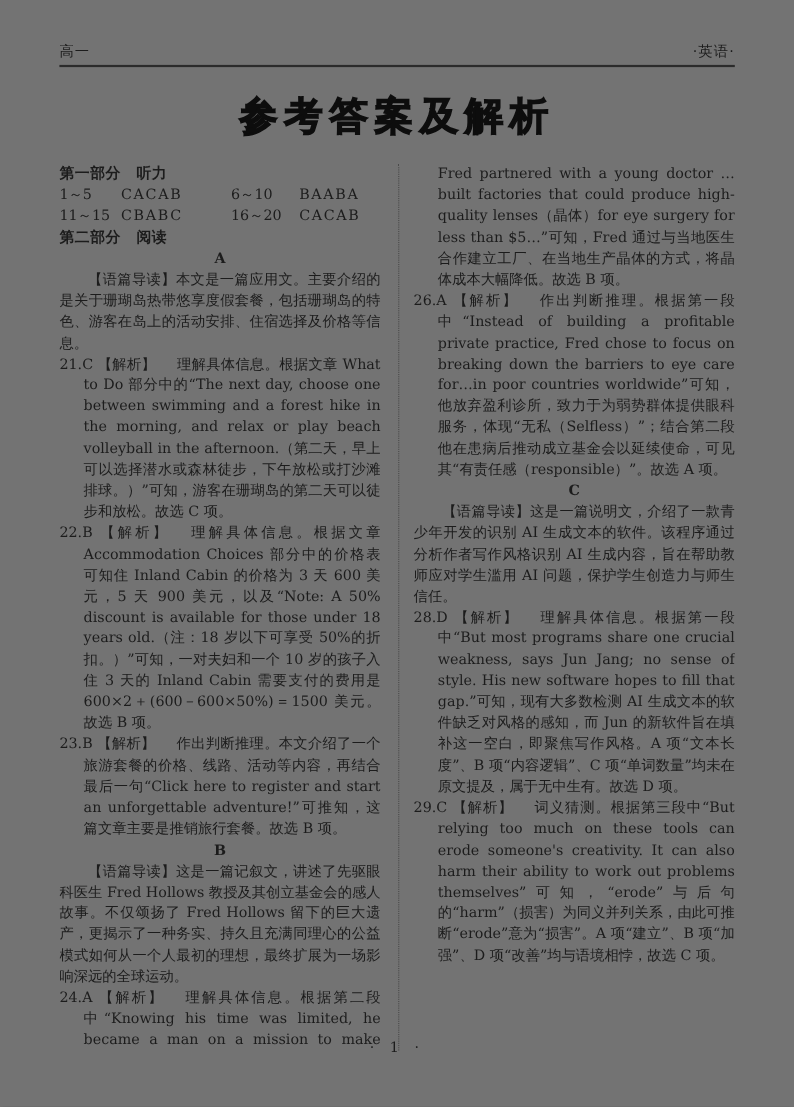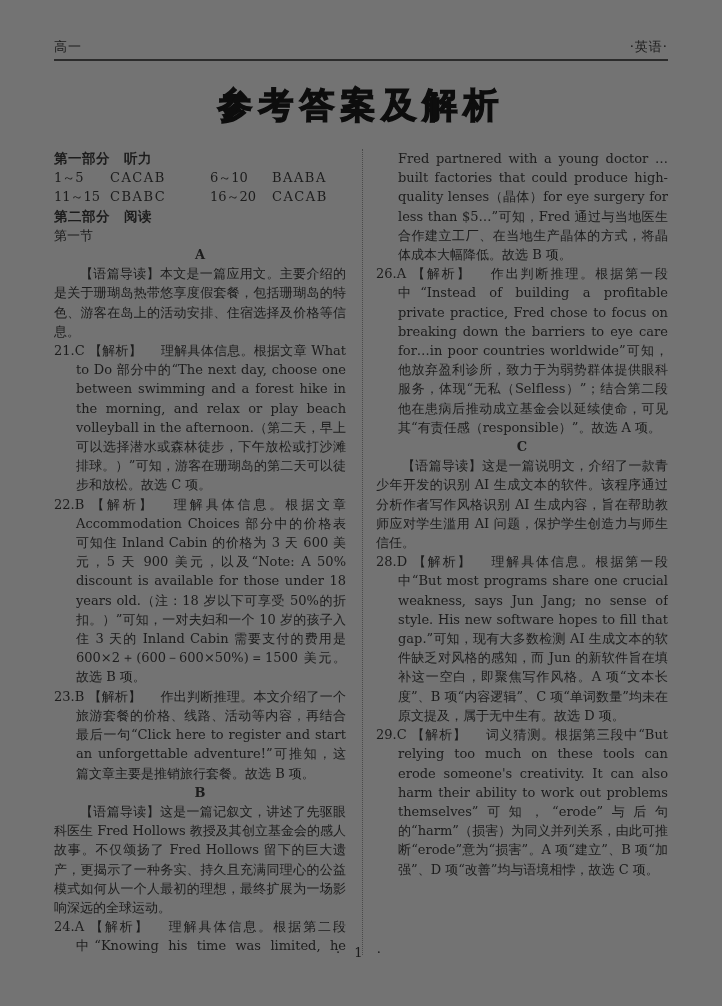--- a/index.html
+++ b/index.html
@@ -83,21 +83,20 @@
         <span class="ans2">BAABA</span>
       </div>
       <div class="ansrow">
         <span class="rng1">11～15</span>
         <span class="ans1">CBABC</span>
         <span class="rng2">16～20</span>
         <span class="ans2">CACAB</span>
       </div>
 
       <div class="part-heading">第二部分　阅读</div>
-      <div class="section-heading">第一节</div>
 
       <div class="plabel">A</div>
       <div class="intro"><span class="hl">【语篇导读】</span><span>本文是一篇应用文。主要介绍的是关于珊瑚岛热带悠享度假套餐，包括珊瑚岛的特色、游客在岛上的活动安排、住宿选择及价格等信息。</span></div>
 
       <div class="item">
         <span class="num">21.C</span><span class="hl">【解析】</span><span>理解具体信息。根据文章 What to Do 部分中的“The next day, choose one between swimming and a forest hike in the morning, and relax or play beach volleyball in the afternoon.（第二天，早上可以选择潜水或森林徒步，下午放松或打沙滩排球。）”可知，游客在珊瑚岛的第二天可以徒步和放松。故选 C 项。</span>
       </div>
       <div class="item">
         <span class="num">22.B</span><span class="hl">【解析】</span><span>理解具体信息。根据文章 Accommodation Choices 部分中的价格表可知住 Inland Cabin 的价格为 3 天 600 美元，5 天 900 美元，以及“Note: A 50% discount is available for those under 18 years old.（注：18 岁以下可享受 50%的折扣。）”可知，一对夫妇和一个 10 岁的孩子入住 3 天的 Inland Cabin 需要支付的费用是 600×2＋(600－600×50%)＝1500 美元。故选 B 项。</span>
       </div>

